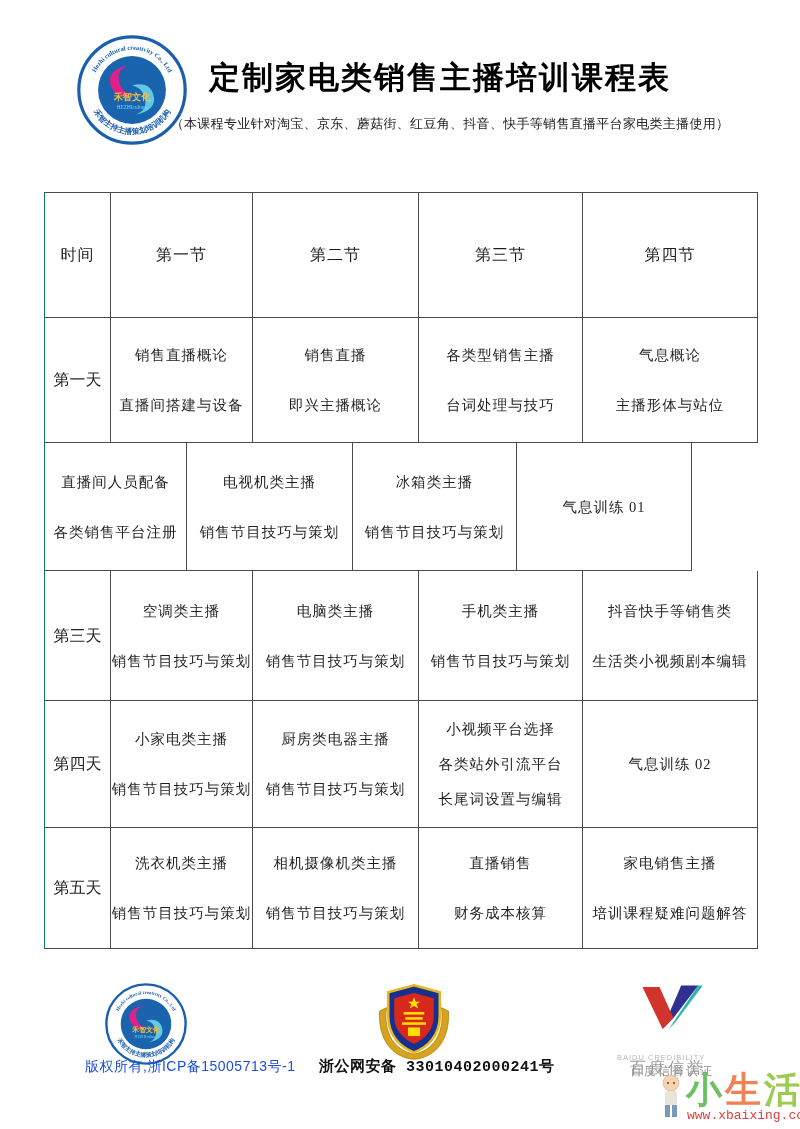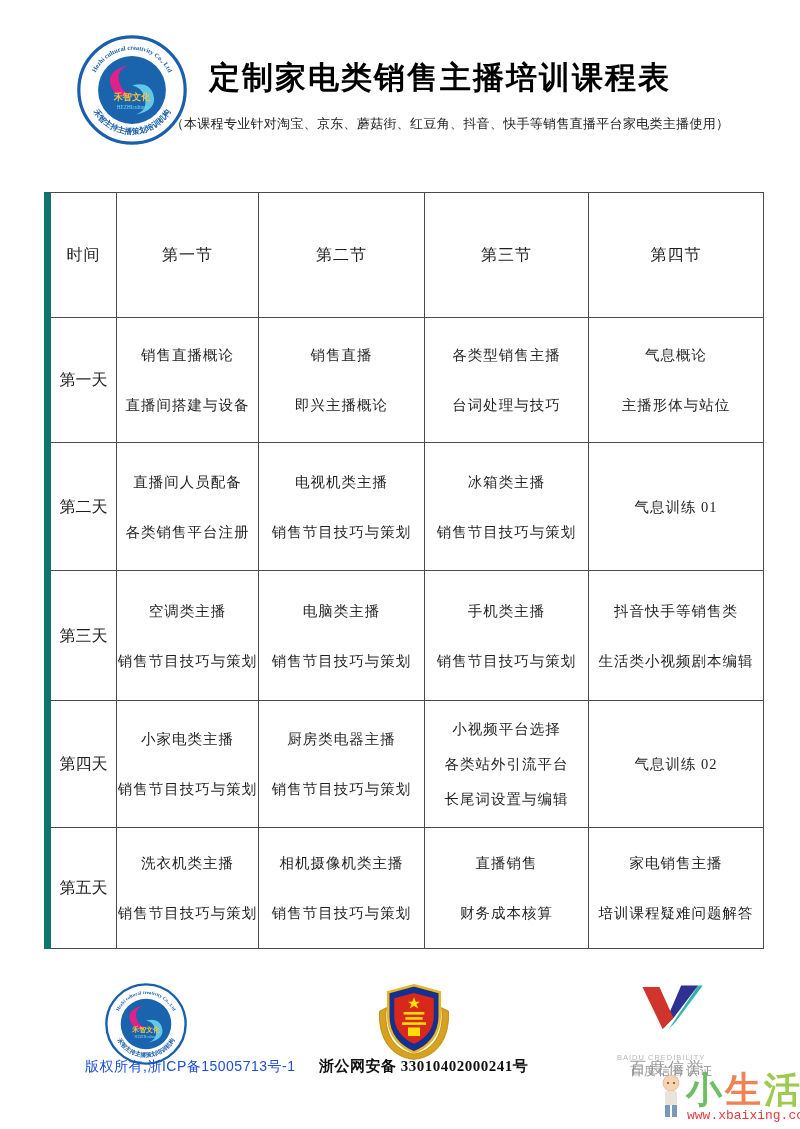--- a/index.html
+++ b/index.html
@@ -8,37 +8,37 @@
 
   
   .hz-logo-top{position:absolute;left:77px;top:35px;width:110px;height:110px;}
   .title{position:absolute;top:57px;left:50%;transform:translateX(-50%);margin-left:40px;
          font-size:31px;font-weight:bold;letter-spacing:2px;white-space:nowrap;color:#000;}
   .subtitle{position:absolute;top:115px;left:50%;transform:translateX(-50%);margin-left:50px;
             font-size:13px;letter-spacing:0.3px;white-space:nowrap;color:#222;}
 
   
   .ctable{position:absolute;left:44px;top:192px;width:713px;
-          border-top:1px solid #4b4b4b;border-left:7px solid #0f766e;}
+          border-top:1px solid #4b4b4b;border-left:1px solid #0f766e;}
   .tr{display:flex;}
   .r0{height:125px}.r1{height:125px}.r2{height:128px}.r3{height:130px}.r4{height:127px}.r5{height:121px}
   .cell{box-sizing:border-box;border-right:1px solid #4b4b4b;border-bottom:1px solid #4b4b4b;
         display:flex;flex-direction:column;align-items:center;justify-content:center;
         text-align:center;gap:30px;font-size:14.5px;letter-spacing:1px;line-height:20px;}
   .cell.tight{gap:15px;}
   .c0{width:66px}.c1{width:142px}.c2{width:166px}.c3{width:164px}.c4{width:175px}
   .hcell{font-size:16px;letter-spacing:1px;}
   .day{font-size:16px;letter-spacing:0;}
 
   
   .hz-logo-bottom{position:absolute;left:105px;top:983px;width:82px;height:82px;}
   .copyright{position:absolute;left:85px;top:1058px;font-family:"Liberation Sans",sans-serif;
              font-size:14px;color:#1d4ed8;letter-spacing:0.5px;}
   .badge{position:absolute;left:371px;top:980px;width:86px;height:82px;}
-  .police{position:absolute;left:319px;top:1057px;font-family:Liberation Serif, serif;
+  .police{position:absolute;left:319px;top:1057px;font-family:Liberation Mono, monospace;
           font-size:15px;font-weight:bold;color:#111;letter-spacing:0.5px;}
   .baidu-v{position:absolute;left:627px;top:984px;width:82px;height:48px;}
   .baidu-cn{position:absolute;left:627px;top:1034px;width:82px;text-align:center;
             font-family:"Liberation Sans",sans-serif;font-size:16px;color:#9a9a9a;letter-spacing:3px;margin-top:24px;}
   .baidu-en{position:absolute;left:617px;top:1053px;width:102px;text-align:left;
             font-family:"Liberation Sans",sans-serif;font-size:7.5px;color:#b5b5b5;letter-spacing:1px;}
   .baidu-cert{position:absolute;left:617px;top:1063px;width:110px;text-align:center;
             font-family:"Liberation Sans",sans-serif;font-size:12px;color:#8f8f8f;letter-spacing:2px;}
 
   
@@ -99,21 +99,20 @@
         <div>各类型销售主播</div>
         <div>台词处理与技巧</div>
       </div>
       <div class="cell c4">
         <div>气息概论</div>
         <div>主播形体与站位</div>
       </div>
     </div>
 
     <div class="tr r2">
-      <div class="cell c0 day">第二天</div>
       <div class="cell c1">
         <div>直播间人员配备</div>
         <div>各类销售平台注册</div>
       </div>
       <div class="cell c2">
         <div>电视机类主播</div>
         <div>销售节目技巧与策划</div>
       </div>
       <div class="cell c3">
         <div>冰箱类主播</div>

